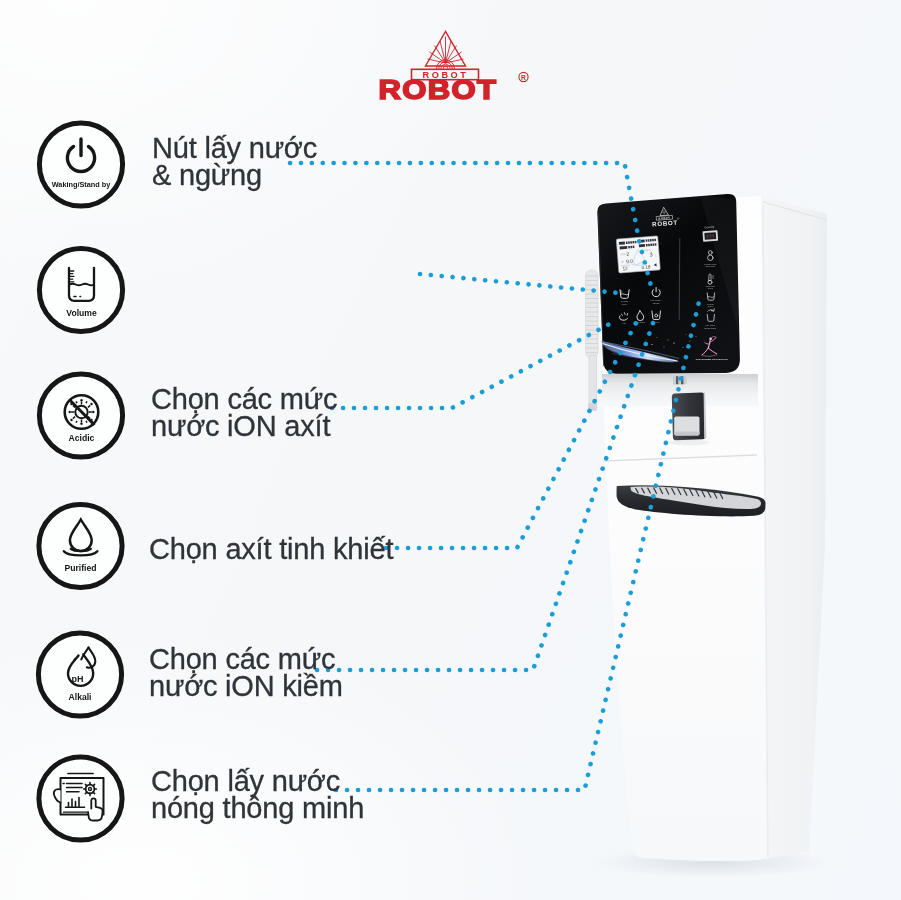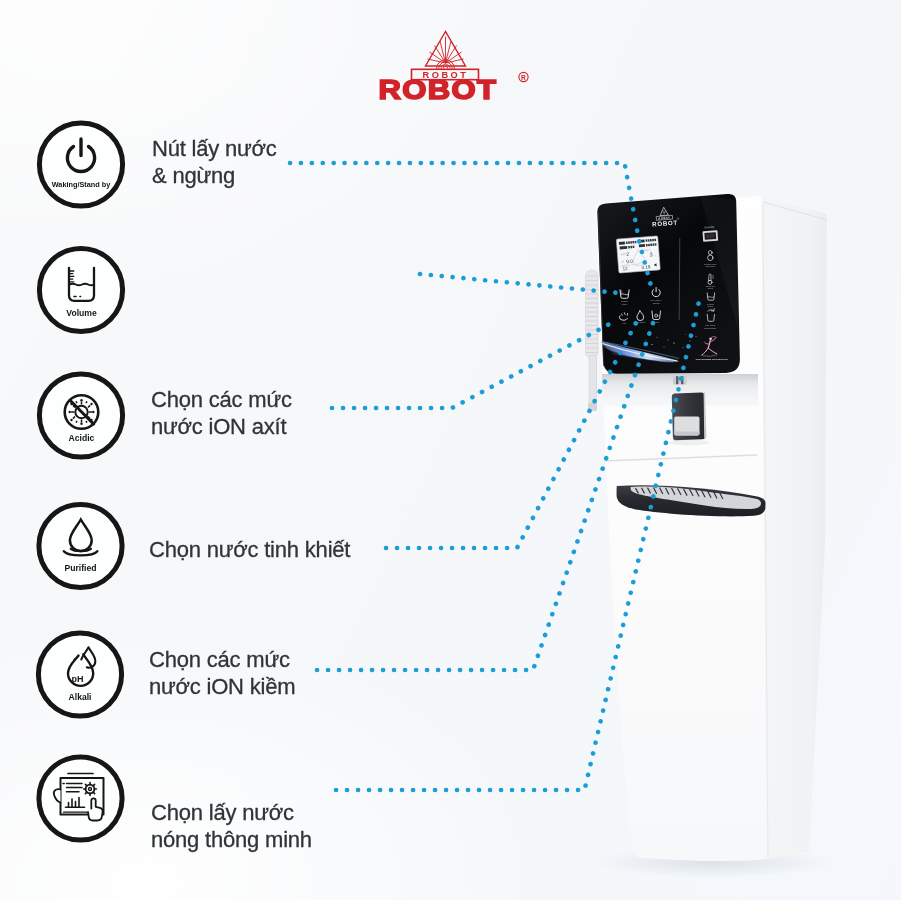--- a/index.html
+++ b/index.html
@@ -1,21 +1,21 @@
 <!DOCTYPE html>
 <html><head>
 <meta charset="utf-8">
 <style>
 html,body{margin:0;padding:0;}
 body{width:901px;height:900px;overflow:hidden;font-family:"Liberation Sans",sans-serif;
 background:radial-gradient(ellipse 650px 420px at 16% 98%, rgba(255,255,255,0.95), rgba(255,255,255,0) 62%),
 radial-gradient(ellipse 750px 520px at 8% 0%, rgba(255,255,255,0.8), rgba(255,255,255,0) 60%),
 linear-gradient(115deg,#f8f9fa 0%,#f5f7f9 50%,#f4f8fc 100%);}
 #stage{position:relative;width:901px;height:900px;}
-.desc{position:absolute;font-size:22px;line-height:27px;color:#2f3439;letter-spacing:-0.2px;-webkit-text-stroke:0.3px #2f3439;}
+.desc{position:absolute;font-size:29px;line-height:27px;color:#2f3439;letter-spacing:-0.2px;-webkit-text-stroke:0.3px #2f3439;}
 svg{position:absolute;left:0;top:0;}
 </style>
 </head>
 <body>
 <div id="stage">
 <svg width="901" height="900" viewBox="0 0 901 900">
 <defs>
 <linearGradient id="sideG" x1="0" y1="0" x2="1" y2="0">
 <stop offset="0" stop-color="#f4f5f7"></stop>
           <stop offset="0.75" stop-color="#f0f2f4"></stop>
@@ -376,16 +376,16 @@
 <g transform="translate(378.5,99.3) scale(1.13,1)">
 <text x="0" y="0" font-size="27.5" font-weight="bold" fill="#d2232a" stroke="#d2232a" stroke-width="1.7" letter-spacing="1.2" font-family="Liberation Sans, sans-serif">ROBOT</text>
 </g>
 <circle cx="523.5" cy="77" r="4.6" stroke="#d2232a" stroke-width="1.1" fill="none"></circle>
 <text x="523.5" y="80" font-size="6.6" font-weight="bold" fill="#d2232a" text-anchor="middle" font-family="Liberation Sans, sans-serif">R</text>
 </g>
 </svg>
 
 <div class="desc" style="left:152px;top:135px;">Nút lấy nước<br>&amp; ngừng</div>
 <div class="desc" style="left:151px;top:386px;">Chọn các mức<br>nước iON axít</div>
-<div class="desc" style="left:149px;top:536px;">Chọn nước tinh khiết</div>
+<div class="desc" style="left:149px;top:536px;">Chọn axít tinh khiết</div>
 <div class="desc" style="left:149px;top:646px;">Chọn các mức<br>nước iON kiềm</div>
-<div class="desc" style="left:151px;top:799px;">Chọn lấy nước<br>nóng thông minh</div>
+<div class="desc" style="left:151px;top:768px;">Chọn lấy nước<br>nóng thông minh</div>
 </div>
 
 </body></html>

